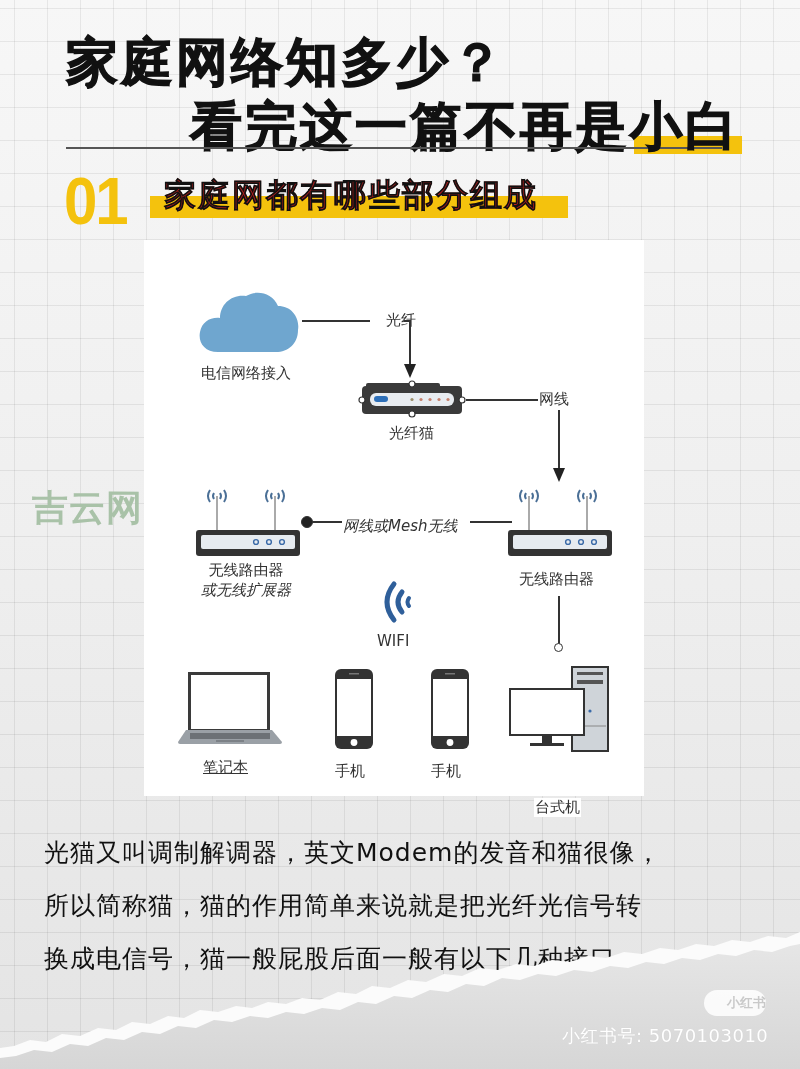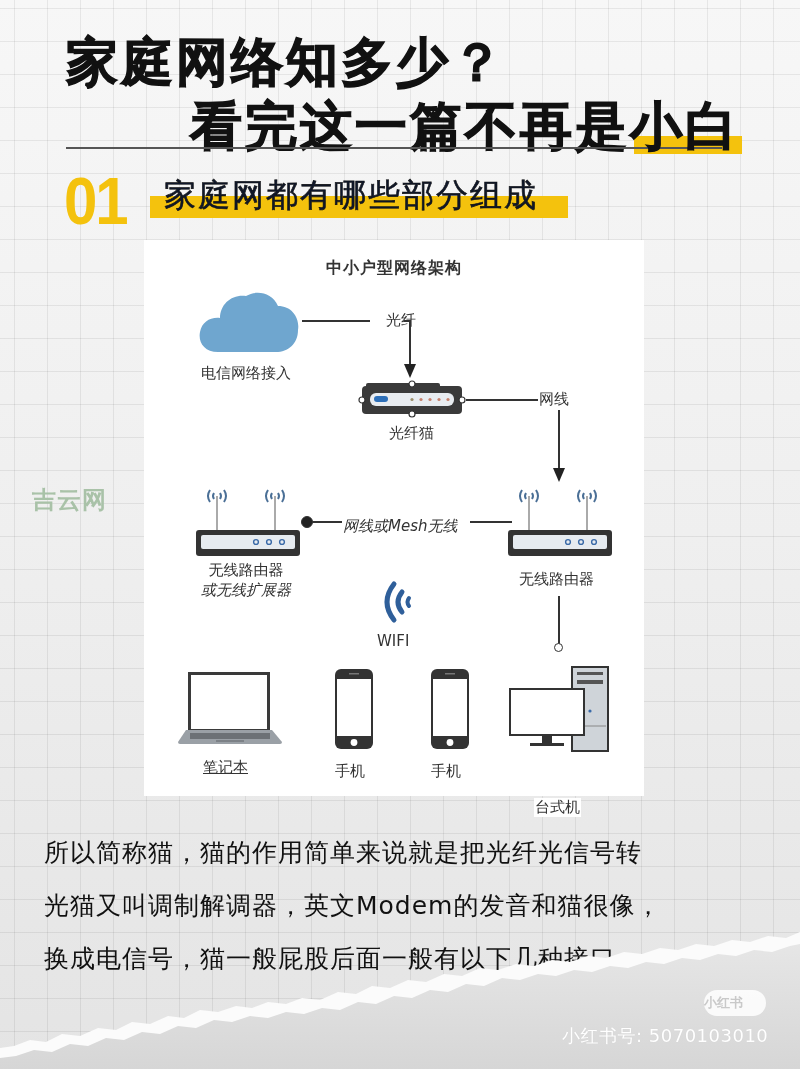--- a/index.html
+++ b/index.html
@@ -47,21 +47,21 @@
       font-weight: 900; font-size: 60px; color: #f4c20d;
       letter-spacing: -2px; line-height: 1;
       transform: scaleY(1.12); transform-origin: top left;
     }
     .sec-bar {
       position: absolute; left: 150px; top: 196px; width: 418px; height: 22px;
       background: #f4c20d;
     }
     .sec-title {
       position: absolute; left: 164px; top: 179px;
-      font-weight: normal; font-size: 32px; color: #0f172a; letter-spacing: 2px; line-height: 1;
+      font-weight: bold; font-size: 32px; color: #b91c1c; letter-spacing: 2px; line-height: 1;
       -webkit-text-stroke: 0.6px #111;
     }
 
     
     .diagram {
       position: absolute; left: 144px; top: 240px; width: 500px; height: 556px;
       background: #ffffff;
     }
     .diagram-title {
       position: absolute; left: 0; width: 100%; top: 18px; text-align: center;
@@ -80,37 +80,37 @@
     }
     .dot {
       position: absolute; width: 9px; height: 9px; border-radius: 50%;
       background: #fff; border: 1.5px solid #333;
     }
     .dot-filled { background: #222; width: 12px; height: 12px; }
 
     
     .wm-left {
       position: absolute; left: 32px; top: 484px;
-      font-size: 24px; font-weight: bold; color: #a9c2a8; letter-spacing: 1px;
+      font-size: 36px; font-weight: bold; color: #a9c2a8; letter-spacing: 1px;
     }
 
     
     .para {
       position: absolute; left: 44px; top: 826px; width: 720px;
       font-size: 25px; color: #111; line-height: 53px; letter-spacing: 1px;
     }
     .para .ln { display: block; white-space: nowrap; }
 
     
     .torn { position: absolute; left: 0; top: 930px; width: 800px; height: 139px; }
 
     .wm-badge {
       position: absolute; left: 704px; top: 990px; width: 62px; height: 26px;
       border-radius: 13px; background: rgba(255,255,255,0.85);
-      color: #c9c9c9; font-size: 13px; font-weight: bold; text-align: left; line-height: 26px;
+      color: #c9c9c9; font-size: 13px; font-weight: bold; text-align: right; line-height: 26px;
     }
     .wm-id {
       position: absolute; left: 562px; top: 1024px;
       font-size: 18px; color: #ffffff; letter-spacing: 0.5px;
       text-shadow: 0 0 1px rgba(0,0,0,0.08);
     }
   </style>
 </head>
 <body>
 
@@ -120,21 +120,20 @@
 </div>
 <div class="title-rule"></div>
 
 <div class="sec-num">01</div>
 <div class="sec-bar"></div>
 <div class="sec-title">家庭网都有哪些部分组成</div>
 
 <div class="wm-left">吉云网</div>
 
 <div class="diagram">
-  <div class="diagram-title">中小户型网络架构</div>
 
   <svg class="abs" style="left:54px; top:48px;" width="102" height="66" viewBox="0 0 102 66">
     <path d="M20 64 C6 64 0 54 2 44 C4 34 12 29 22 30 C22 16 34 6 48 8 C58 2 74 4 80 18 C94 18 102 30 100 42 C100 56 90 64 78 64 Z" fill="#6fa6cf"></path>
   </svg>
   <div class="dlabel" style="left:56px; top:124px;">电信网络接入</div>
 
   <div class="line" style="left:158px; top:80px; width:68px; height:2px;"></div>
   <div class="dlabel" style="left:226px; top:71px;margin-left:15px;">光纤</div>
   <div class="line" style="left:260px; top:80px; width:6px; height:2px;"></div>
   <div class="line" style="left:265px; top:80px; width:2px; height:46px;"></div>
@@ -254,22 +253,22 @@
     <circle cx="82" cy="45" r="1.6" fill="#3a6aa8"></circle>
     <line x1="66" y1="60" x2="98" y2="60" stroke="#888" stroke-width="1"></line>
     <rect x="2" y="23" width="74" height="46" fill="#fff" stroke="#333" stroke-width="2"></rect>
     <rect x="34" y="69" width="10" height="8" fill="#333"></rect>
     <rect x="22" y="77" width="34" height="3" fill="#333"></rect>
   </svg>
   <div class="dlabel" style="left:390px; top:522px;margin-top:36px;">台式机</div>
 </div>
 
 <div class="para">
+  <span class="ln">光猫又叫调制解调器，英文Modem的发音和猫很像，</span>
   <span class="ln">所以简称猫，猫的作用简单来说就是把光纤光信号转</span>
-  <span class="ln">光猫又叫调制解调器，英文Modem的发音和猫很像，</span>
   <span class="ln">换成电信号，猫一般屁股后面一般有以下几种接口：</span>
 </div>
 
 <svg class="torn" viewBox="0 0 800 139" preserveAspectRatio="none">
   <defs>
     <linearGradient id="tg" x1="0" y1="0" x2="0" y2="1">
       <stop offset="0" stop-color="#e6e6e6"></stop>
       <stop offset="1" stop-color="#d6d6d6"></stop>
     </linearGradient>
   </defs>

